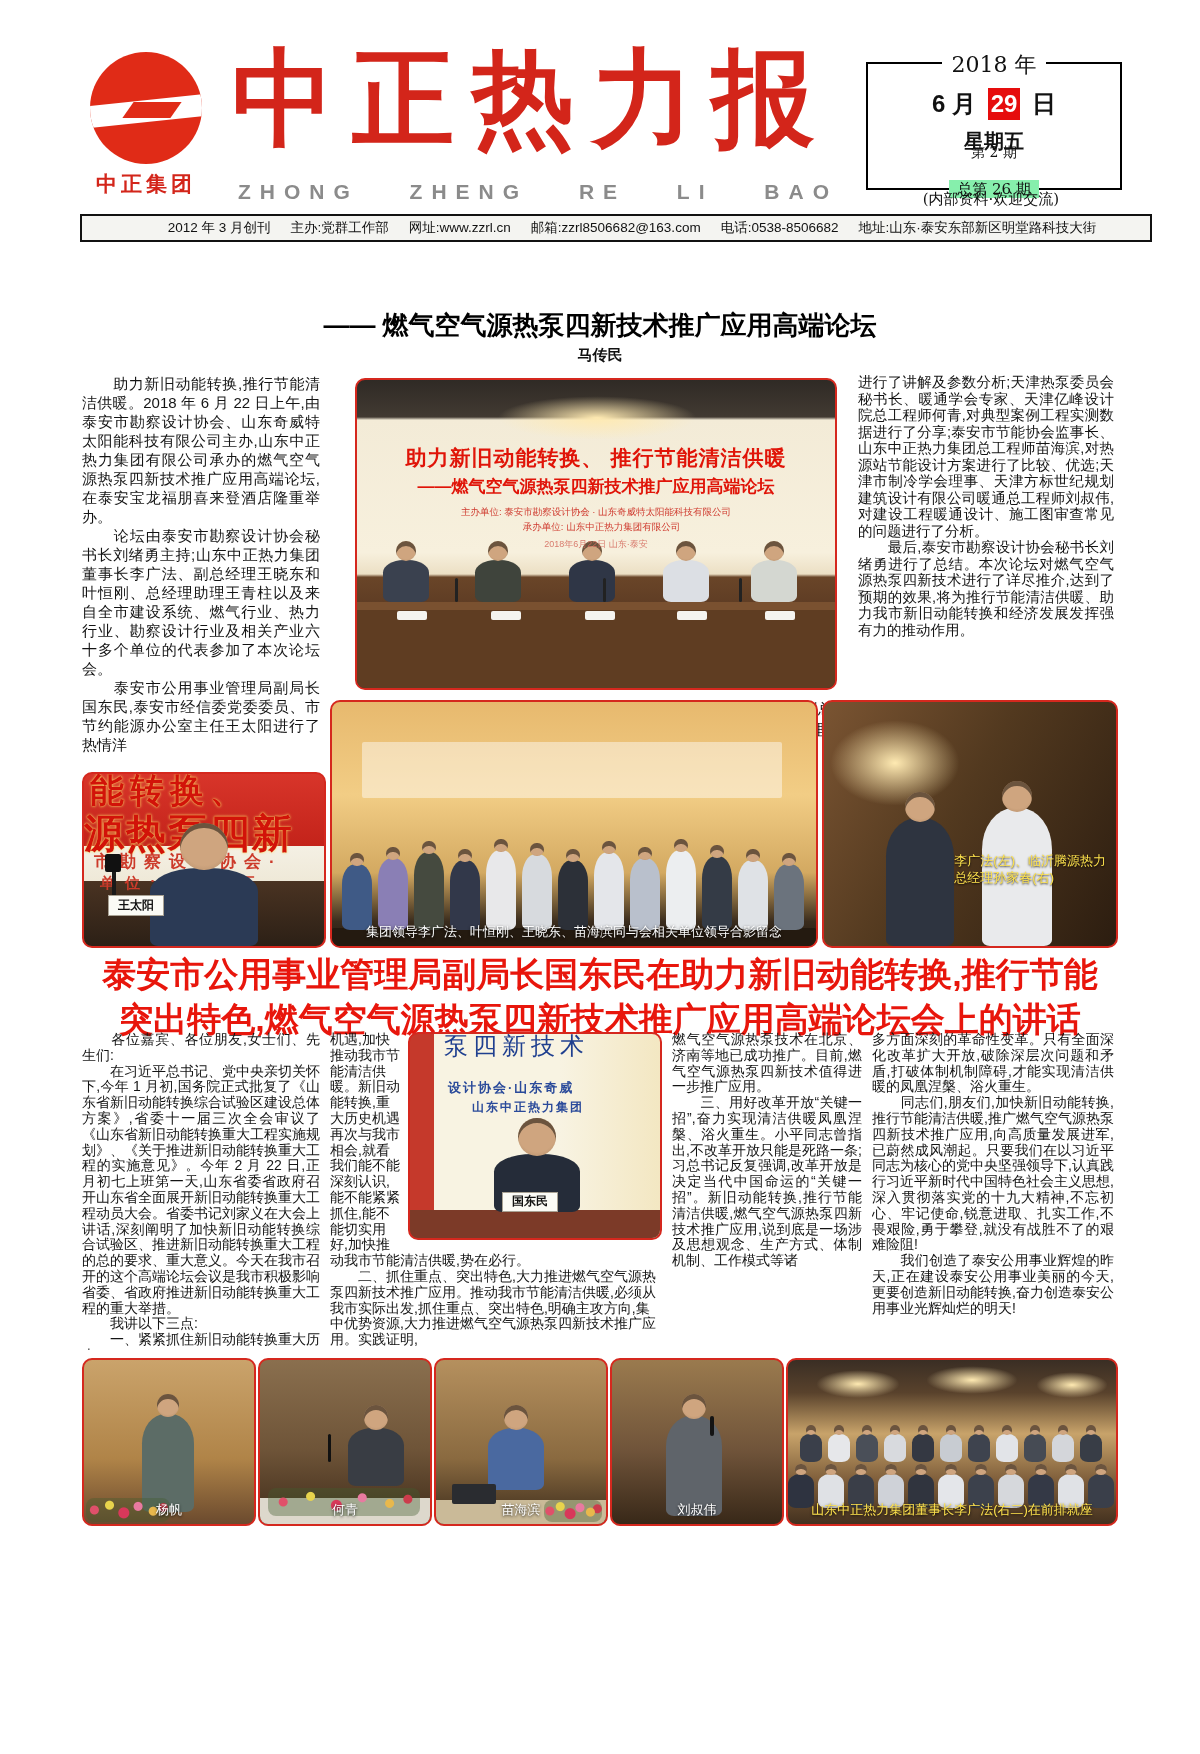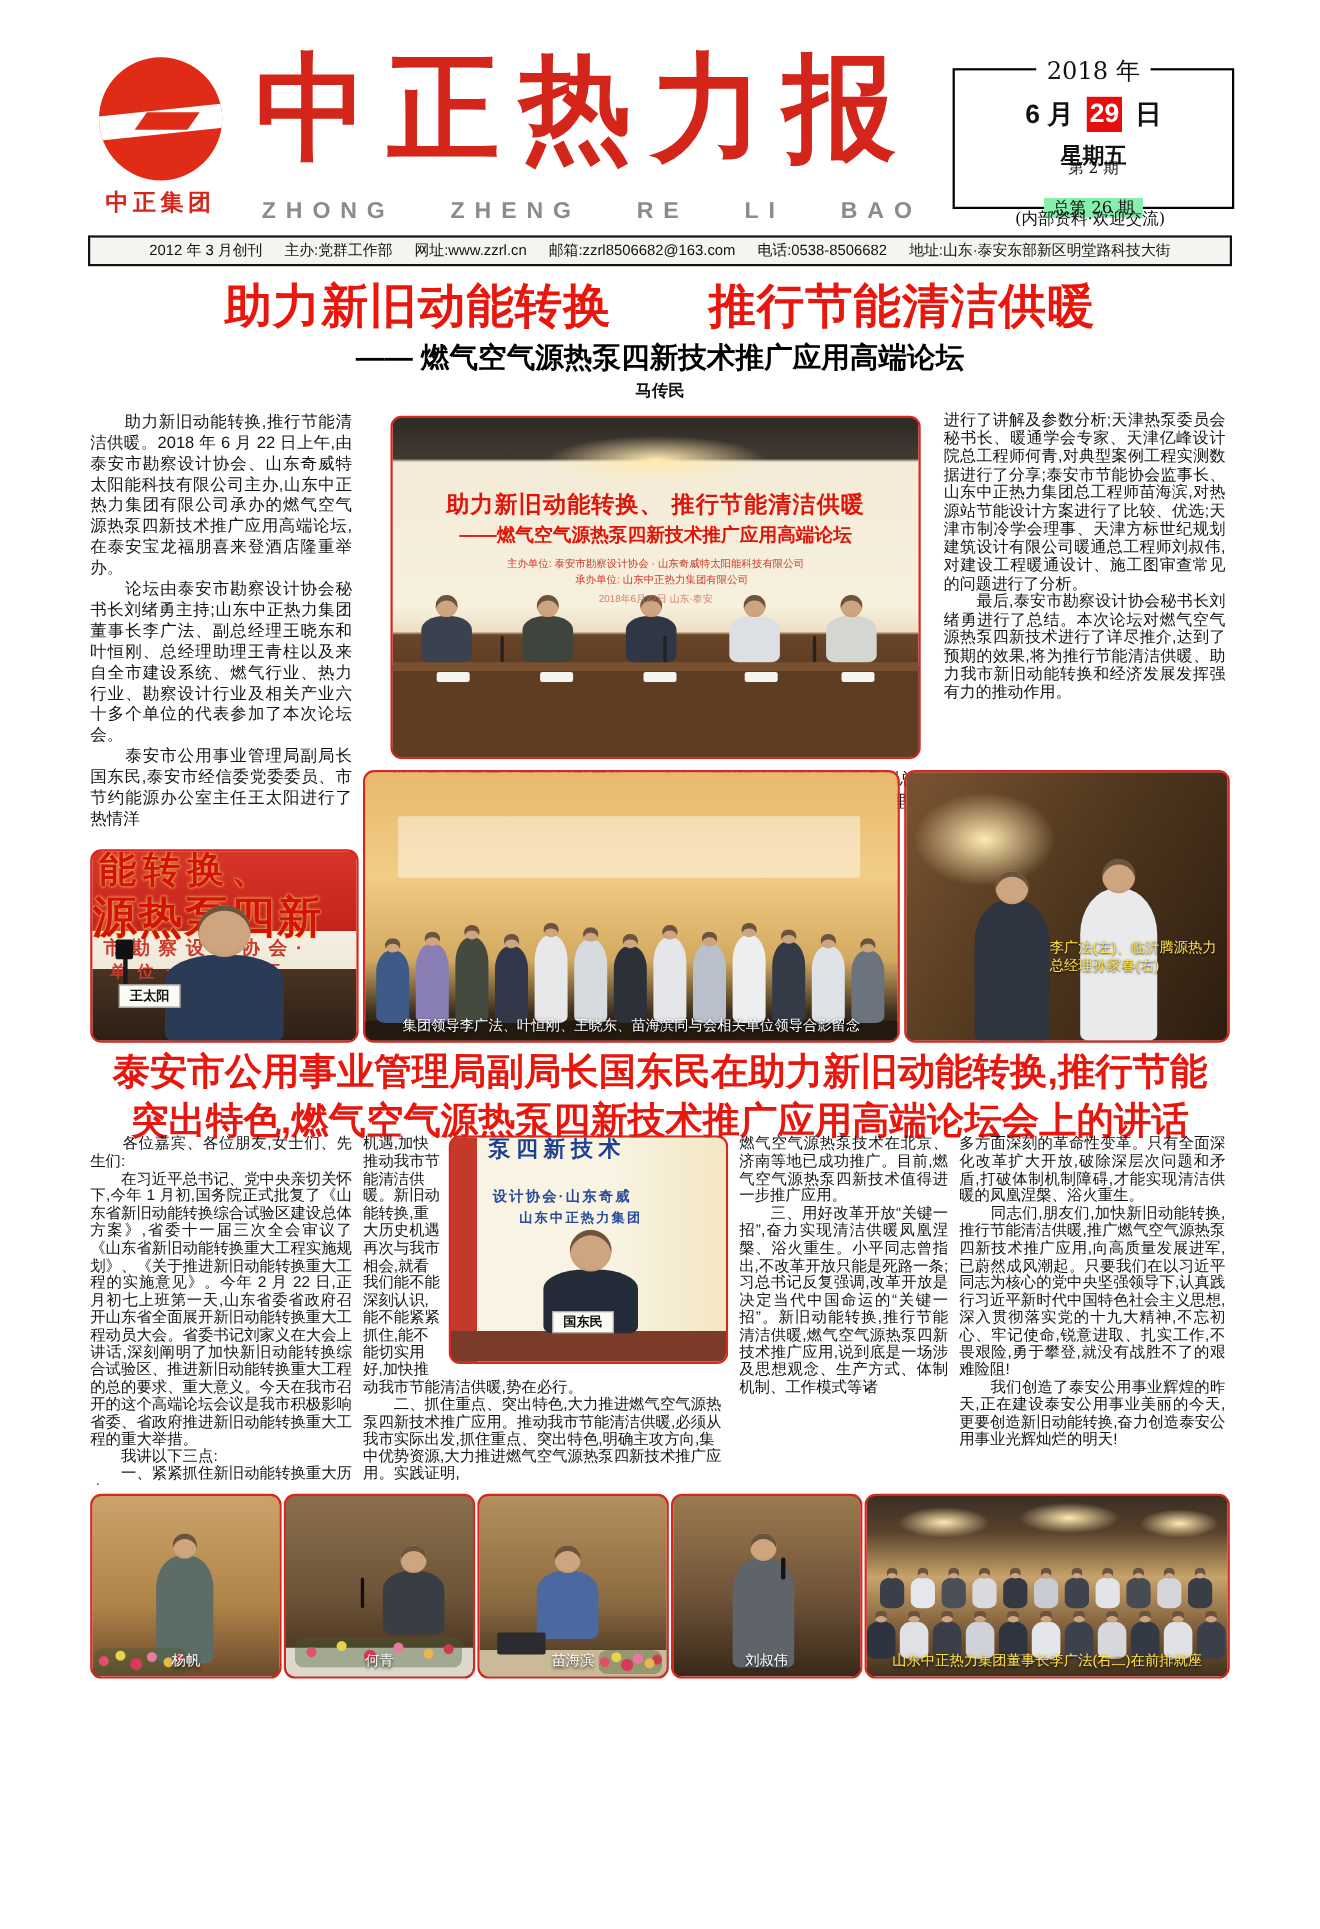--- a/index.html
+++ b/index.html
@@ -25,21 +25,21 @@
   .day-badge{display:inline-flex;align-items:center;justify-content:center;width:32px;height:32px;
              background:#e60d0d;color:#fff;font-size:24px;font-weight:bold;margin:0 12px;}
   .date-week{position:absolute;top:64px;left:0;right:0;text-align:center;font-size:20px;font-weight:bold;}
   .date-issue{position:absolute;top:80px;left:0;right:0;text-align:center;font-size:14px;font-family:"DejaVu Serif",serif;}
   .date-total{position:absolute;bottom:-11px;left:0;right:0;text-align:center;}
   .date-total span{background:#86efac;padding:0 8px;font-size:15px;font-family:"DejaVu Serif",serif;}
   .internal-note{position:absolute;left:850px;top:190px;width:282px;text-align:center;font-size:15px;
                  font-family:"DejaVu Serif",serif;}
   .info-bar{position:absolute;left:80px;top:214px;width:1036px;height:24px;border:2px solid #111;
             background:#f4f4f1;display:flex;align-items:center;justify-content:center;gap:20px;
-            font-size:13.5px;white-space:nowrap;}
+            font-size:13.5px;white-space:nowrap;padding-left:32px;}
   
   .headline1{position:absolute;left:80px;top:250px;width:1040px;margin:0;text-align:center;
              color:#e8160c;font-size:43px;font-weight:bold;letter-spacing:1px;}
   .subtitle1{position:absolute;left:80px;top:308px;width:1040px;margin:0;text-align:center;
              color:#000;font-size:26px;font-weight:bold;}
   .author{position:absolute;left:80px;top:346px;width:1040px;text-align:center;font-size:15px;font-weight:bold;}
   .body-text{white-space:pre-wrap;text-align:justify;color:#141414;}
   .a1-col1{position:absolute;left:82px;top:374px;width:238px;height:392px;font-size:15px;line-height:19px;overflow:hidden;}
   .a1-colM1{position:absolute;left:356px;top:698px;width:212px;height:68px;font-size:15px;line-height:21px;overflow:hidden;}
   .a1-colM2{position:absolute;left:580px;top:698px;width:253px;height:68px;font-size:15px;line-height:21px;overflow:hidden;}
@@ -97,21 +97,21 @@
   .headline2{position:absolute;left:80px;top:952px;width:1040px;margin:0;text-align:center;color:#e8160c;
              font-size:34px;font-weight:bold;line-height:1.32;}
   .a2-col1{position:absolute;left:82px;top:1032px;width:238px;height:318px;font-size:14px;line-height:15.8px;overflow:hidden;}
   .a2-regionB{position:absolute;left:330px;top:1032px;width:332px;height:318px;font-size:14px;line-height:15.8px;overflow:hidden;}
   .a2-col3{position:absolute;left:672px;top:1032px;width:190px;height:318px;font-size:14px;line-height:15.8px;overflow:hidden;}
   .a2-col4{position:absolute;left:872px;top:1032px;width:242px;height:318px;font-size:14px;line-height:15.8px;overflow:hidden;}
   
   #photoE{position:relative;float:right;width:250px;height:204px;margin:0 0 5px 6px;border:2px solid #d5281e;
      border-radius:10px;overflow:hidden;
      background:linear-gradient(90deg,#c5392b 0 24px,#f8f3e2 24px 60%,#f3e7c2 100%);}
-  .pe-t1{position:absolute;top:4px;left:34px;color:#1f3f8f;font-size:20px;font-weight:bold;letter-spacing:5px;white-space:nowrap;}
+  .pe-t1{position:absolute;top:4px;left:34px;color:#1f3f8f;font-size:24px;font-weight:normal;letter-spacing:5px;white-space:nowrap;}
   .pe-t2{position:absolute;top:46px;left:38px;color:#2a4a9a;font-size:13px;font-weight:bold;letter-spacing:2px;}
   .pe-t3{position:absolute;top:66px;left:62px;color:#2a4a9a;font-size:12px;font-weight:bold;letter-spacing:2px;}
   .pe-plate{left:92px;bottom:26px;}
   
   .bp{position:absolute;top:1358px;height:164px;border:2px solid #d5281e;border-radius:10px;overflow:hidden;}
   #bp1{left:82px;width:170px;background:linear-gradient(180deg,#caa36b 0,#b08448 60%,#6b4a2e 100%);}
   #bp2{left:258px;width:170px;background:linear-gradient(180deg,#8a6f4e 0,#6e5438 55%,#402c1a 100%);}
   #bp3{left:434px;width:170px;background:linear-gradient(180deg,#b5905e 0,#8a6a40 60%,#3c2c1c 100%);}
   #bp4{left:610px;width:170px;background:linear-gradient(180deg,#9a7a4e 0,#70543a 55%,#382818 100%);}
   #bp5{left:786px;width:328px;background:linear-gradient(180deg,#3a2e24 0,#59422c 20%,#c8a36a 45%,#7a5a38 75%,#43311f 100%);}
@@ -152,21 +152,20 @@
 
   <div class="info-bar">
     <span>2012 年 3 月创刊</span>
     <span>主办:党群工作部</span>
     <span>网址:www.zzrl.cn</span>
     <span>邮箱:zzrl8506682@163.com</span>
     <span>电话:0538-8506682</span>
     <span>地址:山东·泰安东部新区明堂路科技大街</span>
   </div>
 
-  <h2 class="headline1">助力新旧动能转换　　推行节能清洁供暖</h2>
   <h3 class="subtitle1">—— 燃气空气源热泵四新技术推广应用高端论坛</h3>
   <div class="author">马传民</div>
 
   <div class="body-text a1-col1">　　助力新旧动能转换,推行节能清洁供暖。2018 年 6 月 22 日上午,由泰安市勘察设计协会、山东奇威特太阳能科技有限公司主办,山东中正热力集团有限公司承办的燃气空气源热泵四新技术推广应用高端论坛,在泰安宝龙福朋喜来登酒店隆重举办。
 　　论坛由泰安市勘察设计协会秘书长刘绪勇主持;山东中正热力集团董事长李广法、副总经理王晓东和叶恒刚、总经理助理王青柱以及来自全市建设系统、燃气行业、热力行业、勘察设计行业及相关产业六十多个单位的代表参加了本次论坛会。
 　　泰安市公用事业管理局副局长国东民,泰安市经信委党委委员、市节约能源办公室主任王太阳进行了热情洋</div>
 
   <div class="photo" id="photoA">
     <div class="pa-banner">
       <div class="pa-l1">助力新旧动能转换、 推行节能清洁供暖</div>

